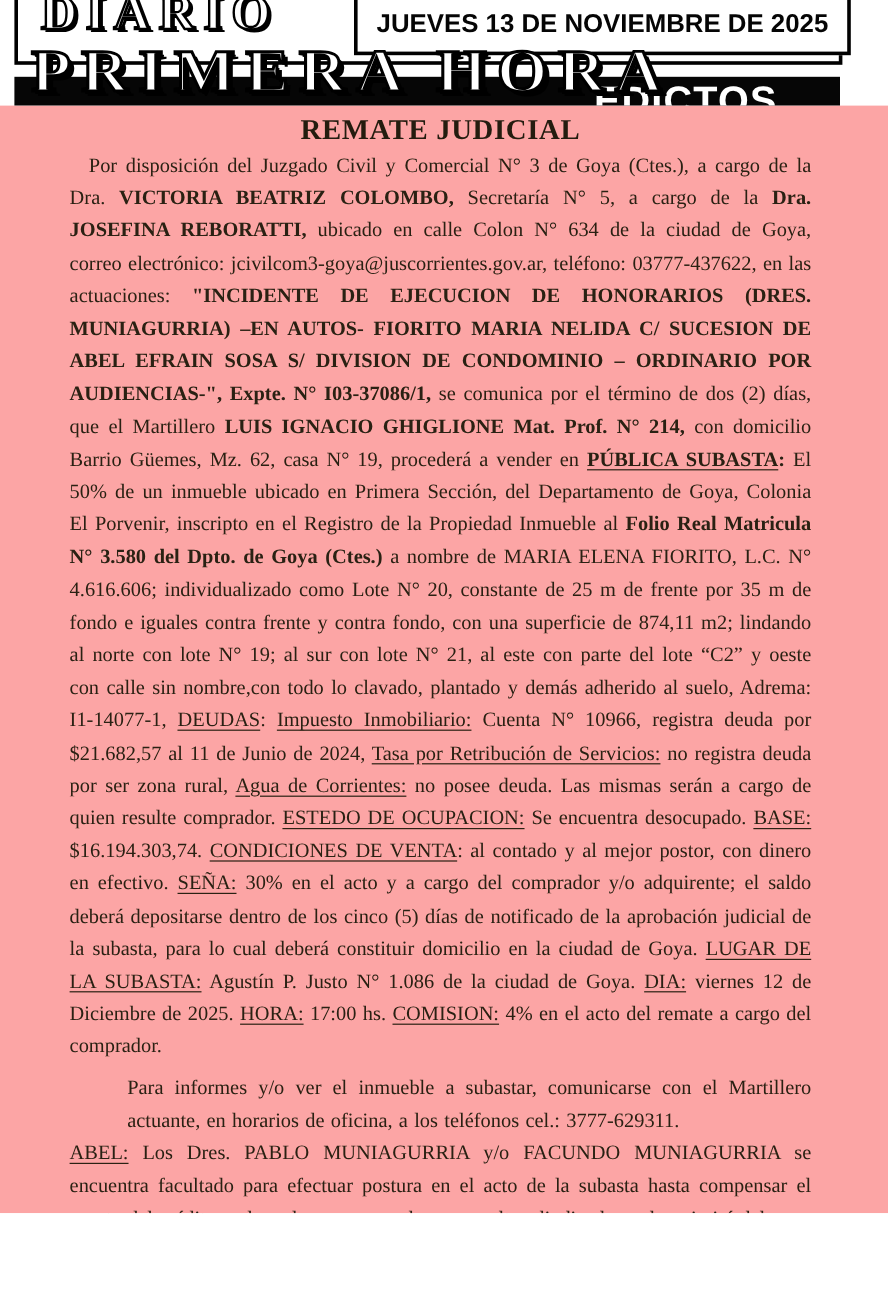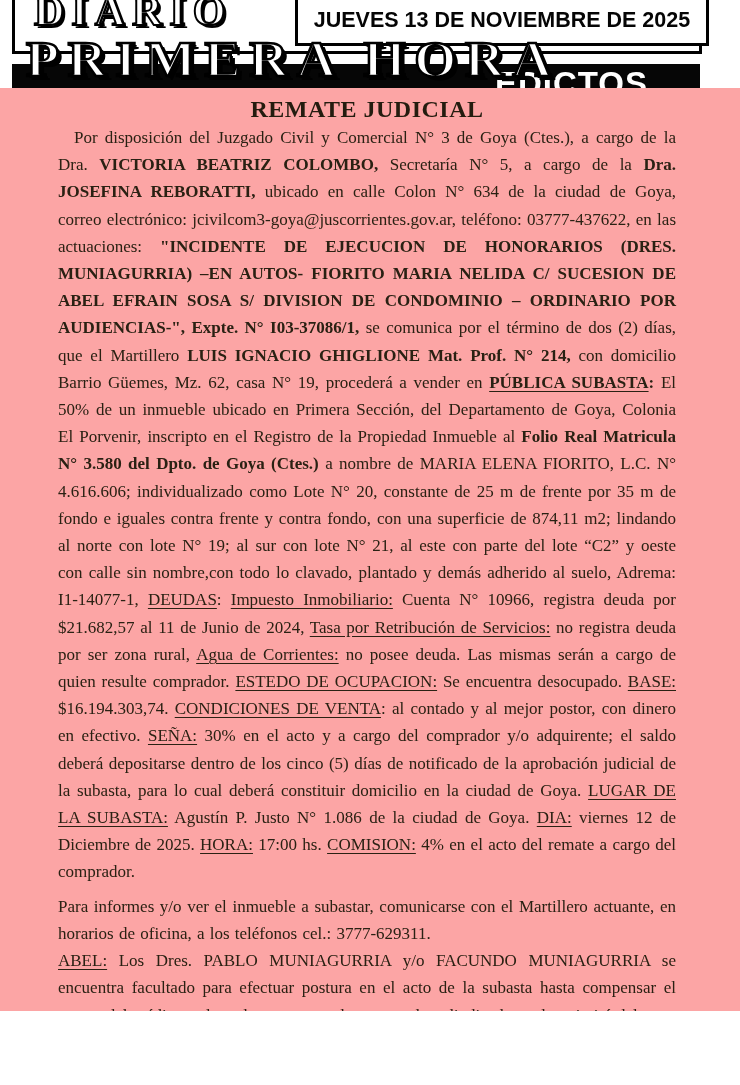--- a/index.html
+++ b/index.html
@@ -37,21 +37,21 @@
   .notice{padding:8px 64px 0 58px;}
   .notice-title{
     margin:0 0 1px 0;text-align:center;font-size:24px;font-weight:bold;
     letter-spacing:.5px;color:#241c0f;
   }
   .para{
     margin:0;text-align:justify;font-size:17px;line-height:27.2px;color:#2a2113;
     word-spacing:1px;
   }
   .para.indent{text-indent:16px;}
-  .para.gap{margin-top:7px;}
+  .para.gap{margin-top:7px;margin-left:48px;}
   .para .b{font-weight:bold;}
   .para .u{text-decoration:underline;text-underline-offset:3px;}
   .dateline{margin-top:2px;text-align:center;font-size:11px;line-height:27px;padding-right:2px;color:#3a2c18;text-decoration:underline;}
 </style>
 </head>
 <body>
 
 <div class="page">
 
   <header class="masthead">

